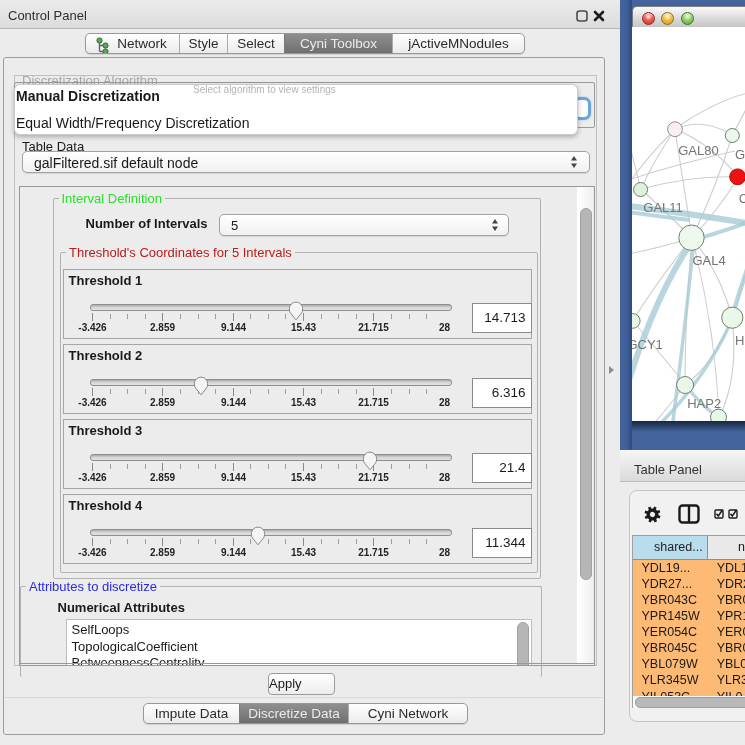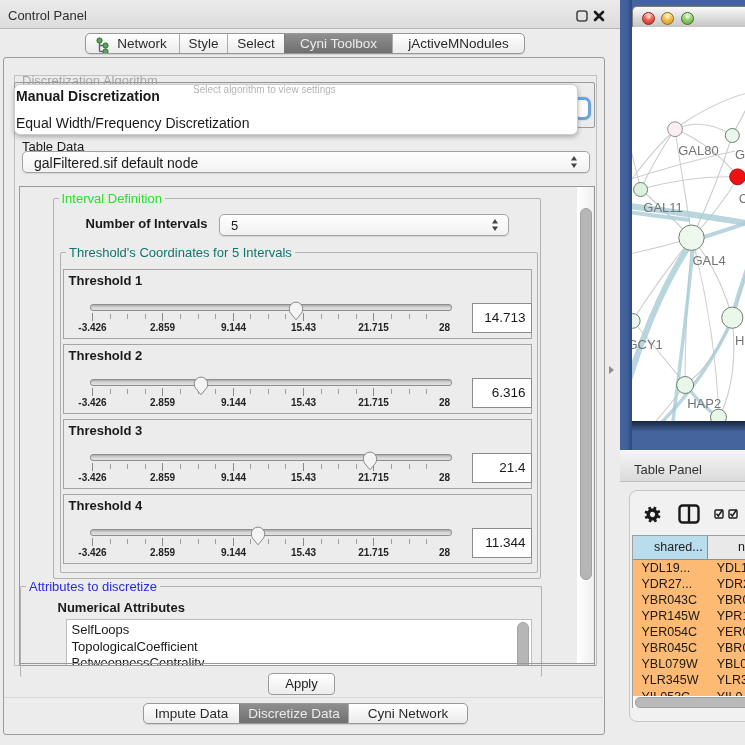--- a/index.html
+++ b/index.html
@@ -88,21 +88,21 @@
     </div>
 <span class="abs" style="left:85.5px;top:216px;font-weight:bold">Number of Intervals</span>
 <div class="combo" style="left:219px;top:214px;width:288px;height:20px">
  <span style="position:absolute;left:11px;top:3px">5</span>
  <svg style="position:absolute;right:9px;top:4px" width="8" height="12" viewBox="0 0 8 12">
   <path d="M4,0 L7,4.4 H1 Z" fill="#444"></path>
         <path d="M4,12 L7,7.6 H1 Z" fill="#444"></path>
       </svg>
 </div>
 <div class="grp" style="left:60px;top:252px;width:476px;height:319px">
-      <span class="gt" style="color:#0f766e">Threshold's Coordinates for 5 Intervals</span>
+      <span class="gt" style="color:#b91c1c">Threshold's Coordinates for 5 Intervals</span>
     </div>
 
 <div class="tp" style="top:269px">
   <div class="tlab">Threshold 1</div>
   <div class="track"></div>
   <div class="ticks"></div>
   <span class="tick" style="left:29px">-3.426</span>
   <span class="tick" style="left:99px">2.859</span>
   <span class="tick" style="left:170px">9.144</span>
   <span class="tick" style="left:240px">15.43</span>
@@ -162,21 +162,21 @@
 <div class="grp" style="left:20px;top:586px;width:520px;height:90px;border-bottom:none">
       <span class="gt" style="color:#2a2ae0">Attributes to discretize</span>
     </div>
 <span class="abs" style="left:57.5px;top:600px;font-weight:bold">Numerical Attributes</span>
 <div class="abs" style="left:66px;top:619px;width:464px;height:45px;background:#fff;border:1px solid #bdbdbd;border-bottom:none;overflow:hidden">
  <div style="position:absolute;left:4.5px;top:2px;line-height:16.6px">SelfLoops<br>TopologicalCoefficient<br>BetweennessCentrality</div>
  <div class="sbv" style="right:2px;top:2px;width:10px;height:60px"></div>
 </div>
 <div class="abs" style="left:19px;top:663px;width:576px;height:1px;background:#999"></div>
 
-<div class="abs" style="left:268px;top:673px;width:65px;height:20px;background:linear-gradient(#ffffff,#ececec);border:1px solid #9b9b9b;border-radius:4px;text-align:center;line-height:19px">Apply</div>
+<div class="abs" style="left:268px;top:673px;width:65px;height:20px;background:linear-gradient(#ffffff,#ececec);border:1px solid #9b9b9b;border-radius:4px;text-align:left;line-height:19px">Apply</div>
 <div class="seg" style="left:143px;top:703px;height:19px">
  <div style="width:95px">Impute Data</div>
  <div class="sel" style="width:108px">Discretize Data</div>
  <div style="width:118px">Cyni Network</div>
 </div>
 
 <div class="abs" style="left:4px;top:697px;width:599px;height:1px;background:#d8d8d8"></div>
 
 <div class="abs" style="left:609px;top:366px;width:0;height:0;border-left:5px solid #8f8f8f;border-top:4px solid transparent;border-bottom:4px solid transparent"></div>
 

